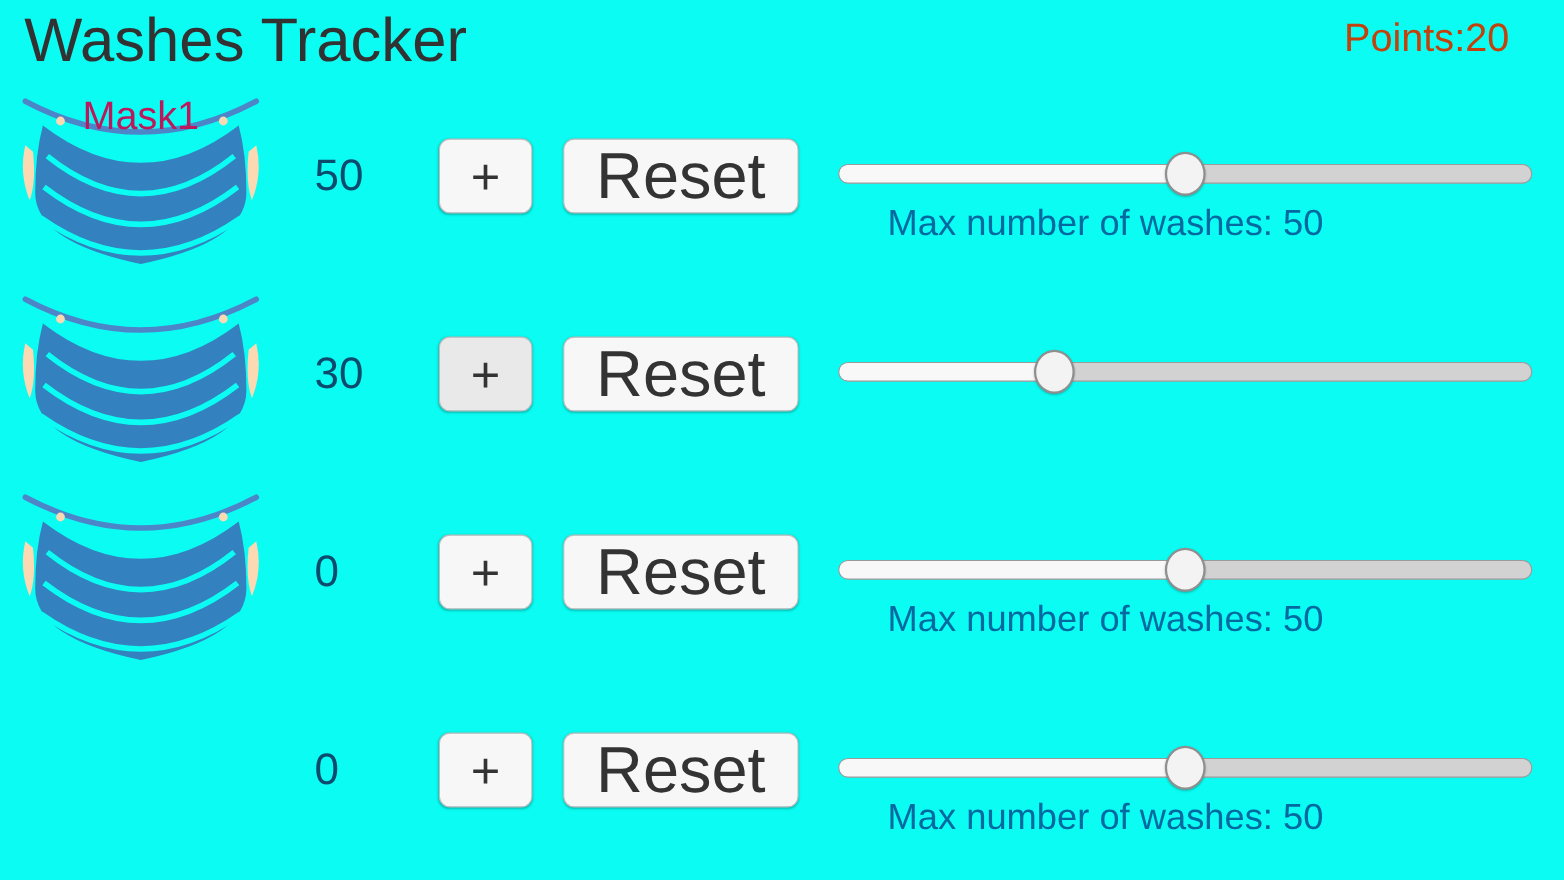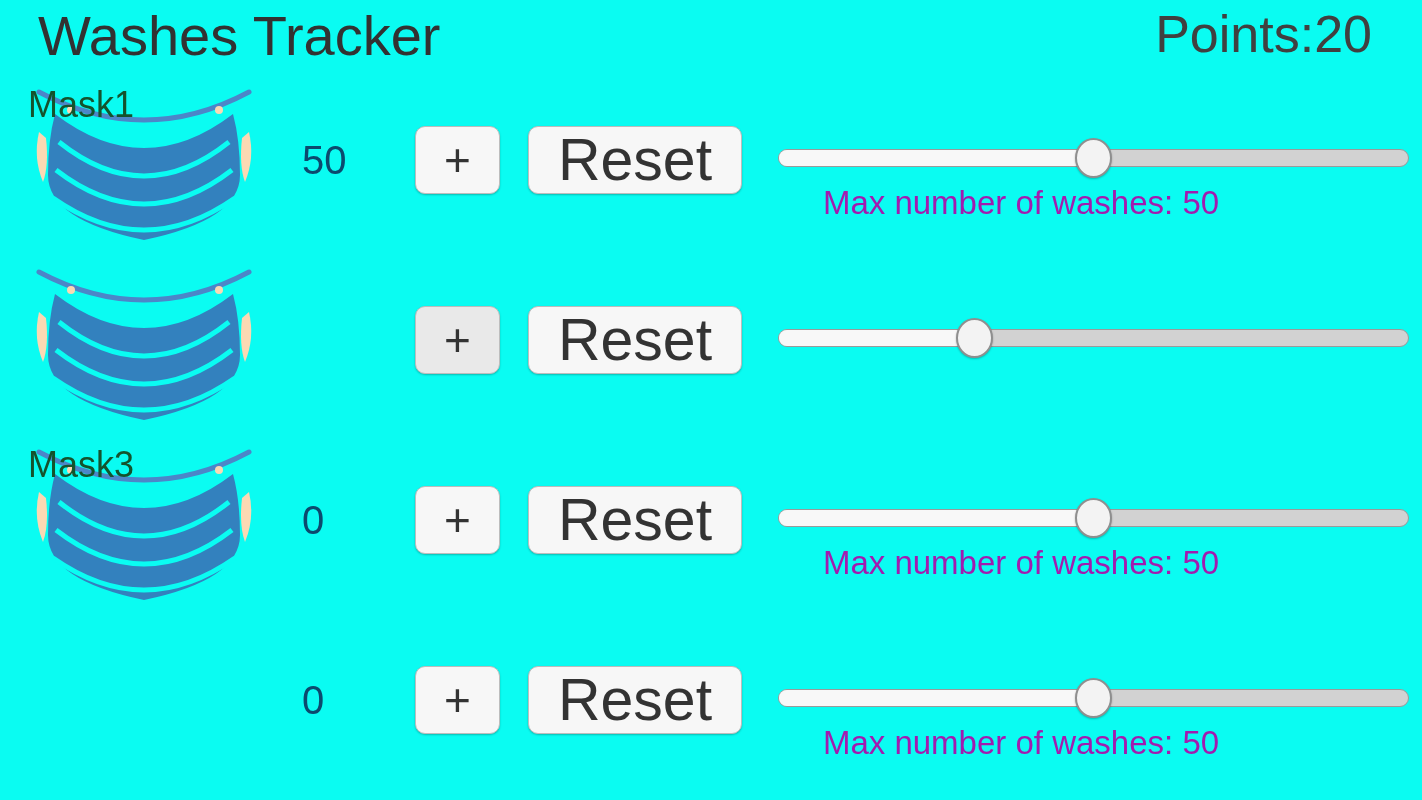--- a/index.html
+++ b/index.html
@@ -3,43 +3,43 @@
 <meta charset="utf-8">
 <style>
   html,body{margin:0;padding:0;}
   body{
     width:1422px;height:800px;overflow:hidden;
     background:#0afcf2;
     font-family:"Liberation Sans",sans-serif;
     color:#303030;
     position:relative;
   }
-  .app{position:absolute;inset:0;margin-left:16px;}
+  .app{position:absolute;inset:0;}
 
   
   .title{
     position:absolute;left:22px;top:4px;
     font-size:56px;line-height:64px;color:#323232;
   }
   .points{
     position:absolute;right:50px;top:4px;
-    font-size:52px;line-height:60px;color:#404040;
+    font-size:36px;line-height:60px;color:#c2410c;
     white-space:nowrap;
   }
 
   
   .rows{position:absolute;top:78px;left:0;right:0;}
   .row{position:relative;height:180px;width:100%;}
 
   
   .mask-wrap{position:absolute;left:12px;top:2px;width:232px;height:166px;}
   .mask-wrap svg{position:absolute;inset:0;}
   .mask-label{
     position:absolute;left:0;right:0;top:4px;
-    text-align:left;font-size:36px;color:#14532d;
+    text-align:center;font-size:36px;color:#be185d;
   }
 
   
   .count{
     position:absolute;left:286px;top:48px;height:68px;
     font-size:40px;line-height:68px;color:#0c4a6e;
   }
 
   
   .btn{
@@ -67,21 +67,21 @@
   }
   .slider .thumb{
     position:absolute;top:0;width:37px;height:40px;
     background:#f3f3f3;border:2px solid #8f8f8f;border-radius:50%;
     box-sizing:border-box;
     box-shadow:0 1px 2px rgba(0,0,0,0.25);
   }
 
   .max-label{
     position:absolute;left:740px;width:530px;top:106px;
-    text-align:center;font-size:33px;color:#a21caf;
+    text-align:center;font-size:33px;color:#0369a1;
     white-space:nowrap;
   }
 </style>
 </head>
 <body>
 
 <div class="app">
 
   <div class="title">Washes Tracker</div>
 
@@ -138,20 +138,21 @@
         <circle cx="190" cy="30" r="4" fill="#fbd9b3"></circle>
 
         <path d="M26,34 Q115,102 204,34 Q211,60 211,95 Q211,140 115,160 Q19,140 19,95 Q19,60 26,34 Z" fill="#3381be"></path>
 
         <path d="M30,62 Q115,130 200,62" fill="none" stroke="#0afcf2" stroke-width="5"></path>
         <path d="M27,90 Q115,158 203,90" fill="none" stroke="#0afcf2" stroke-width="5"></path>
         <path d="M24,118 Q115,182 206,118" fill="none" stroke="#0afcf2" stroke-width="5"></path>
       </svg>
     </div>
 
+    <div class="count">30</div>
 
     <button class="btn plus-btn hover">+</button>
     <button class="btn reset-btn">Reset</button>
 
     <div class="slider">
       <div class="track">
         <div class="fill" style="width: 196.2px;"></div>
       </div>
       <div class="thumb" style="left: 178.2px;"></div>
     </div>
@@ -170,21 +171,20 @@
         <path d="M220,52 Q226,78 216,102 Q210,86 213,58 Z" fill="#fbd9b3"></path>
         <circle cx="42" cy="30" r="4" fill="#fbd9b3"></circle>
         <circle cx="190" cy="30" r="4" fill="#fbd9b3"></circle>
 
         <path d="M26,34 Q115,102 204,34 Q211,60 211,95 Q211,140 115,160 Q19,140 19,95 Q19,60 26,34 Z" fill="#3381be"></path>
 
         <path d="M30,62 Q115,130 200,62" fill="none" stroke="#0afcf2" stroke-width="5"></path>
         <path d="M27,90 Q115,158 203,90" fill="none" stroke="#0afcf2" stroke-width="5"></path>
         <path d="M24,118 Q115,182 206,118" fill="none" stroke="#0afcf2" stroke-width="5"></path>
       </svg>
-      <div class="mask-label">Mask3</div>
     </div>
 
     <div class="count">0</div>
 
     <button class="btn plus-btn">+</button>
     <button class="btn reset-btn">Reset</button>
 
     <div class="slider">
       <div class="track">
         <div class="fill" style="width: 315px;"></div>

